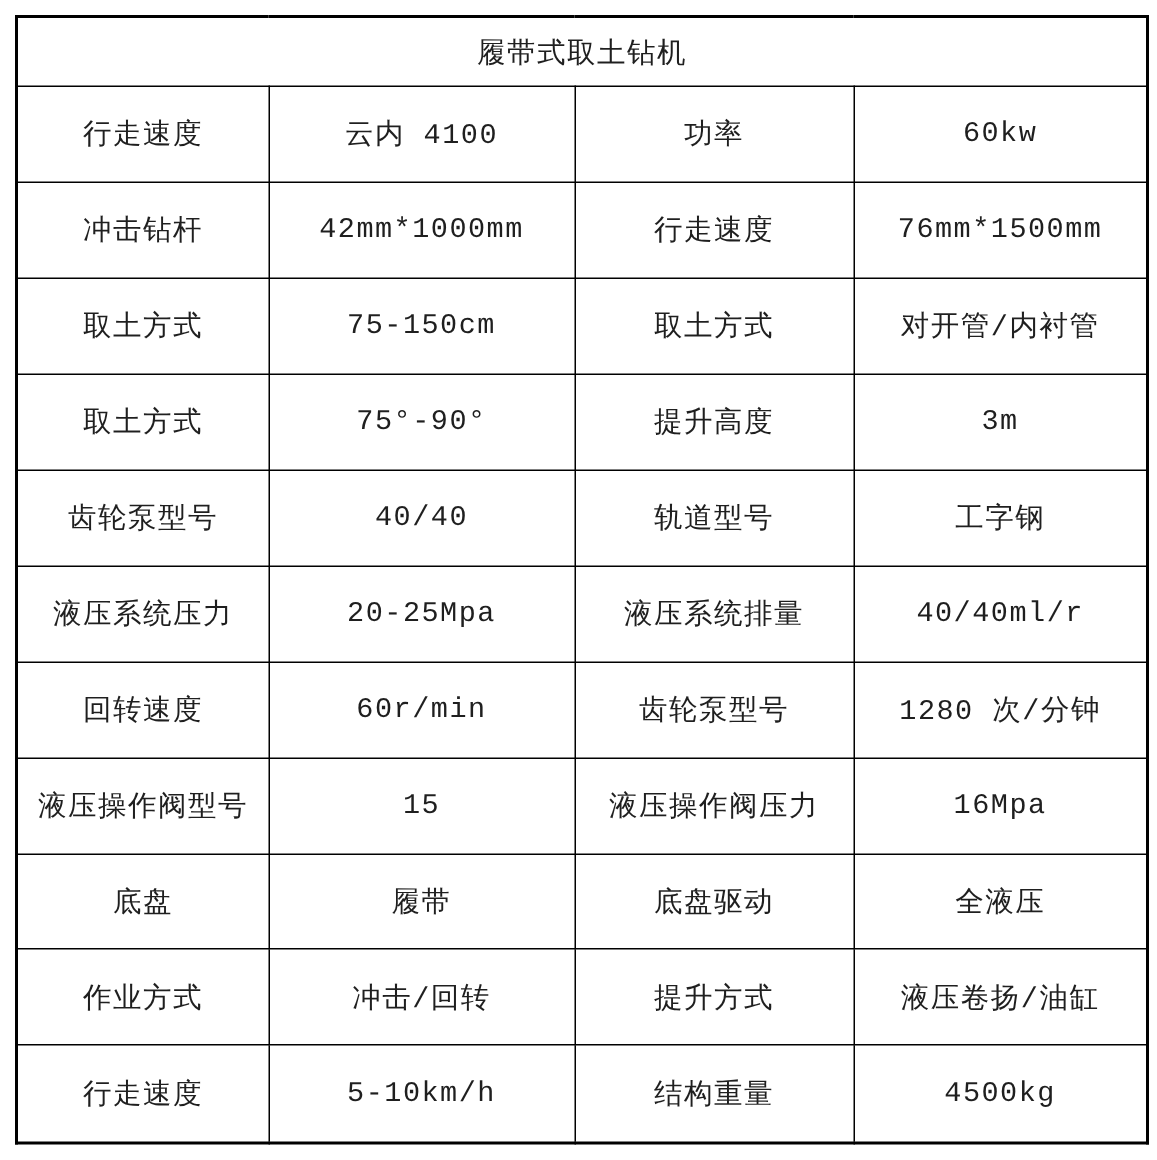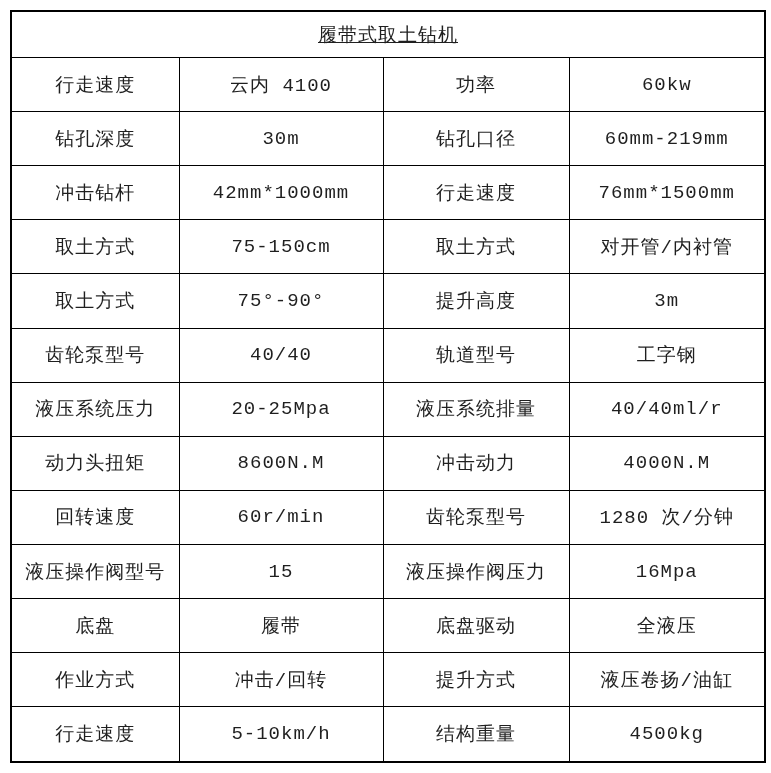--- a/index.html
+++ b/index.html
@@ -34,21 +34,20 @@
     letter-spacing: 1px;
     padding: 0 4px;
     overflow: hidden;
     white-space: nowrap;
   }
   td.title-cell {
     height: 45px;
     font-size: 20px;
     letter-spacing: 5px;
     font-weight: normal;
-    text-decoration: underline;
   }
   col.c1 { width: 168px; }
   col.c2 { width: 204px; }
   col.c3 { width: 186px; }
   col.c4 { width: 196px; }
 </style>
 </head>
 <body>
 
 <div class="page">
@@ -61,26 +60,20 @@
     </colgroup>
     <tbody>
       <tr>
         <td colspan="4" class="title-cell">履带式取土钻机</td>
       </tr>
       <tr>
         <td>行走速度</td>
         <td>云内 4100</td>
         <td>功率</td>
         <td>60kw</td>
-      </tr>
-      <tr>
-        <td>钻孔深度</td>
-        <td>30m</td>
-        <td>钻孔口径</td>
-        <td>60mm-219mm</td>
       </tr>
       <tr>
         <td>冲击钻杆</td>
         <td>42mm*1000mm</td>
         <td>行走速度</td>
         <td>76mm*1500mm</td>
       </tr>
       <tr>
         <td>取土方式</td>
         <td>75-150cm</td>
@@ -97,26 +90,20 @@
         <td>齿轮泵型号</td>
         <td>40/40</td>
         <td>轨道型号</td>
         <td>工字钢</td>
       </tr>
       <tr>
         <td>液压系统压力</td>
         <td>20-25Mpa</td>
         <td>液压系统排量</td>
         <td>40/40ml/r</td>
-      </tr>
-      <tr>
-        <td>动力头扭矩</td>
-        <td>8600N.M</td>
-        <td>冲击动力</td>
-        <td>4000N.M</td>
       </tr>
       <tr>
         <td>回转速度</td>
         <td>60r/min</td>
         <td>齿轮泵型号</td>
         <td>1280 次/分钟</td>
       </tr>
       <tr>
         <td>液压操作阀型号</td>
         <td>15</td>

